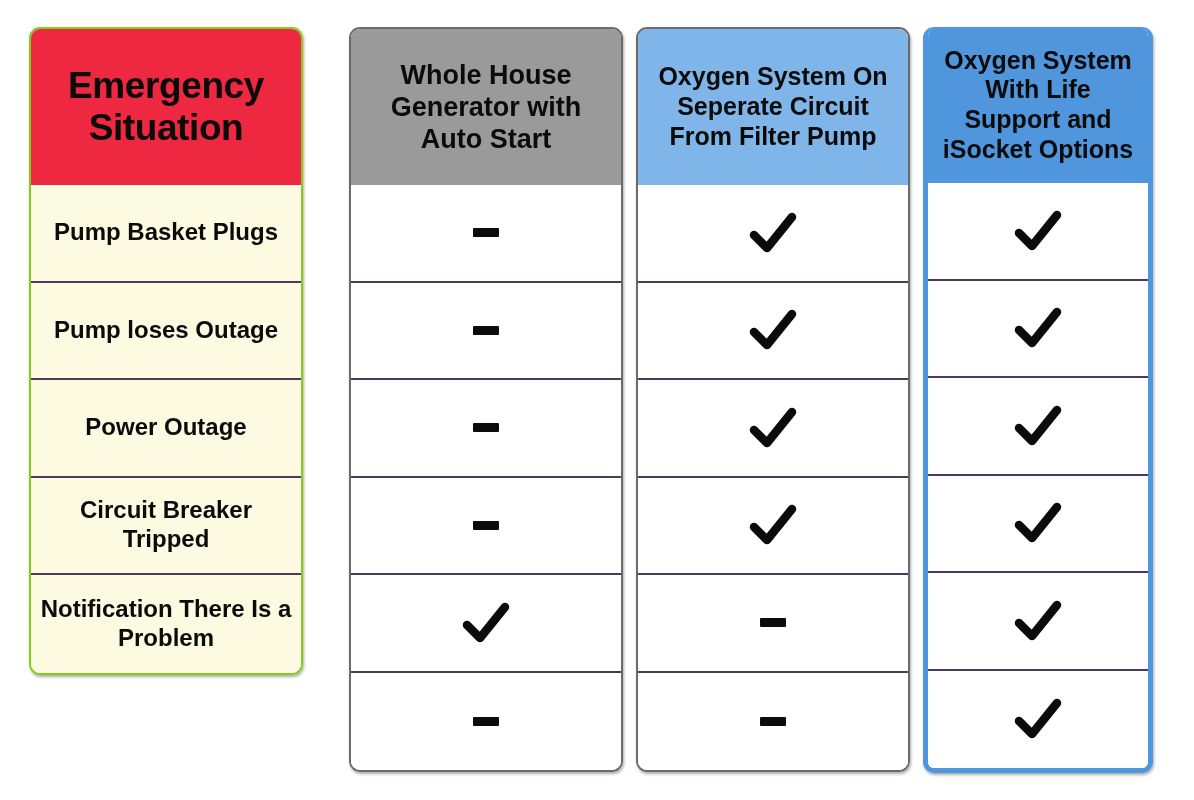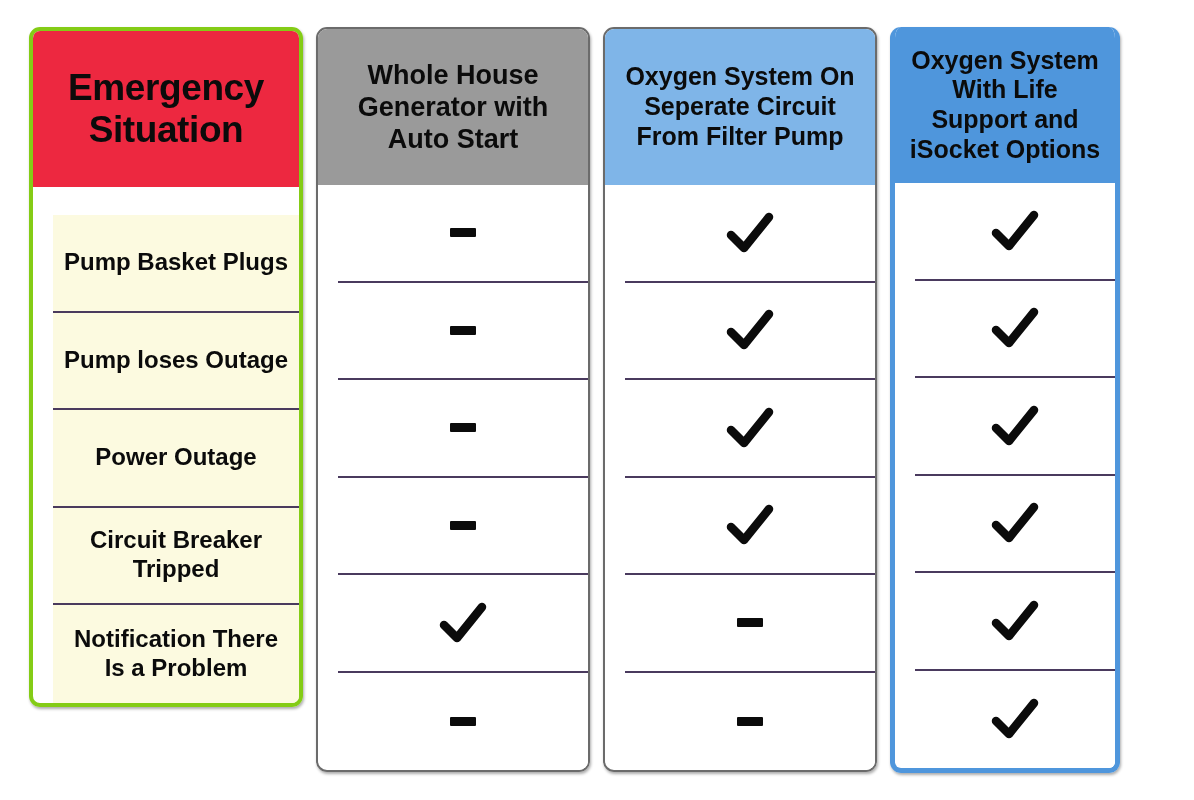--- a/index.html
+++ b/index.html
@@ -74,21 +74,20 @@
   .col-oxygen-ls .col-header {
     background: #4F96DC;
     font-size: 25px;
   }
 
   
   .col-body {
     display: flex;
     flex-direction: column;
     flex: 1 1 auto;
-    padding-left: 20px;
   }
 
   .cell {
     height: 97.5px;
     display: flex;
     align-items: center;
     justify-content: center;
     text-align: center;
     box-sizing: border-box;
     border-bottom: 2px solid #4a3a5e;
@@ -106,22 +105,22 @@
   }
 
   
   .col-generator .cell,
   .col-oxygen .cell,
   .col-oxygen-ls .cell {
     background: #ffffff;
   }
 
   
-  .col-situation { border: 4px solid #84cc16; gap: 28px; }
-  .col-generator { border: 2px solid #6b6b6b; }
+  .col-situation { border: 2px solid #84cc16; }
+  .col-generator { border: 2px solid #6b6b6b; margin-left: 33px; }
   .col-oxygen    { border: 2px solid #6b6b6b; }
   .col-oxygen-ls {
     border: 5px solid #4F96DC;
     border-top: none;
   }
   .col-oxygen-ls .col-header {
     margin: -0px -0px 0 -0px;
   }
 
   

